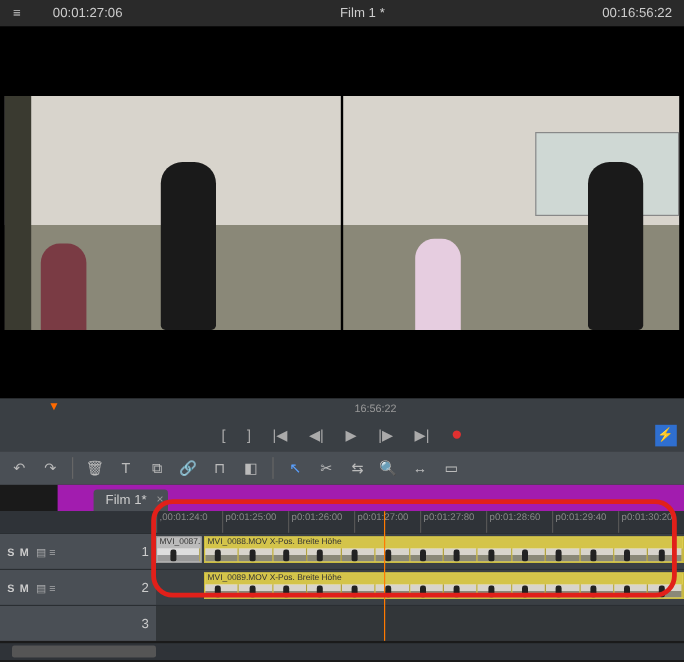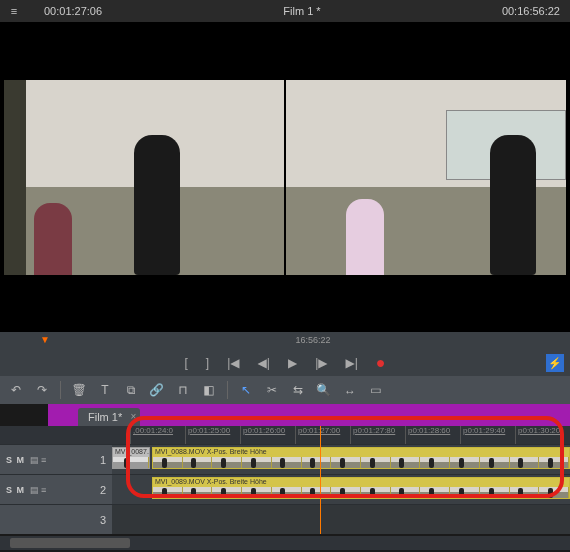--- a/index.html
+++ b/index.html
@@ -31,24 +31,24 @@
 
   .toolbar { height: 28px; background: #4a4f55; display:flex; align-items:center; gap:10px; padding:0 8px; color:#bbb; font-size:12px; }
   .toolbar .tb { cursor:pointer; width:16px; text-align:center; }
   .toolbar .sep { width:1px; height:18px; background:#666; }
 
   .tabbar { height: 22px; background: #a21caf; display:flex; align-items:flex-end; padding-left:30px;margin-left:48px; }
   .tabbar .tab { background:#4a4f55; padding:3px 18px 3px 10px; font-size:11px; border-radius:3px 3px 0 0; position:relative; cursor:pointer; }
   .tabbar .tab .close { position:absolute; right:4px; top:3px; font-size:10px; color:#999; }
 
   .timeline { position:relative; background:#3a3f44; }
-  .ruler { height:18px; background:#2f3338; display:flex; font-size:8px; color:#888; position:relative; padding-left:130px;text-decoration:underline; }
+  .ruler { height:18px; background:#2f3338; display:flex; font-size:8px; color:#888; position:relative; padding-left:130px; }
   .ruler .tick { flex:1; border-left:1px solid #555; padding-left:2px; white-space:nowrap; overflow:hidden; }
   .track-row { height:30px; display:flex; border-top:1px solid #2a2e32; }
-  .track-head { width:112px; background:#4a4f55; display:flex; align-items:center; gap:5px; padding:0 6px; font-size:10px; color:#ccc; }
+  .track-head { width:130px; background:#4a4f55; display:flex; align-items:center; gap:5px; padding:0 6px; font-size:10px; color:#ccc; }
   .track-head .num { margin-left:auto; font-size:11px; }
   .track-head .sm { font-weight:bold; letter-spacing:1px; font-size:9px; }
   .track-head .ticon { font-size:9px; opacity:.7; }
   .track-body { flex:1; position:relative; background:#3a3f44; overflow:hidden; }
   .clip { position:absolute; top:2px; height:22px; background:#f5e66a; border:1px solid #c9b93a; display:flex; overflow:hidden; }
   .clip .label { position:absolute; top:-1px; left:0; right:0; height:10px; background:#d4c44a; font-size:7px; color:#333; padding:0 2px; line-height:10px; white-space:nowrap; overflow:hidden; }
   .clip .thumbs { position:absolute; top:9px; left:0; right:0; bottom:0; display:flex; }
   .clip .thumbs .th { flex:1; min-width:20px; background:linear-gradient(#d8d4cc 50%,#8a8878 50%); border-right:1px solid #b0a040; position:relative; }
   .clip .thumbs .th::after { content:""; position:absolute; left:30%; bottom:0; width:5px; height:10px; background:#222; border-radius:2px; }
   .clip.cut { left:0; width:38px; background:#ccc; border-color:#999; }

